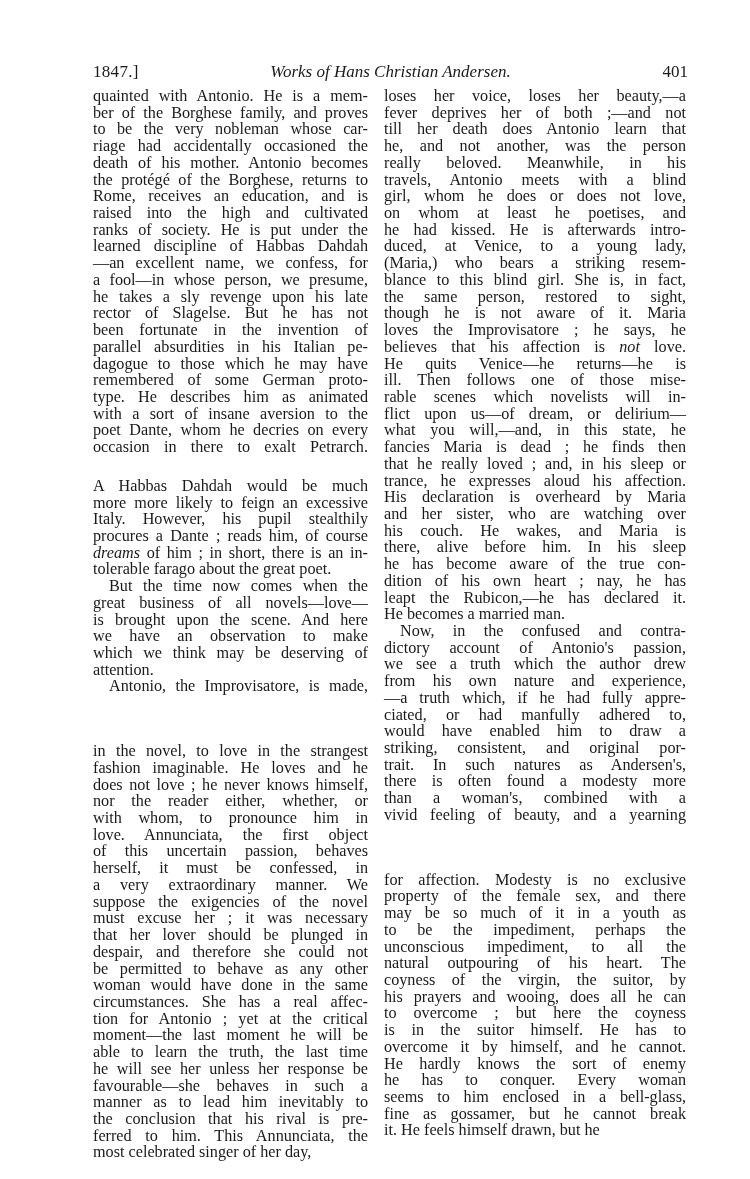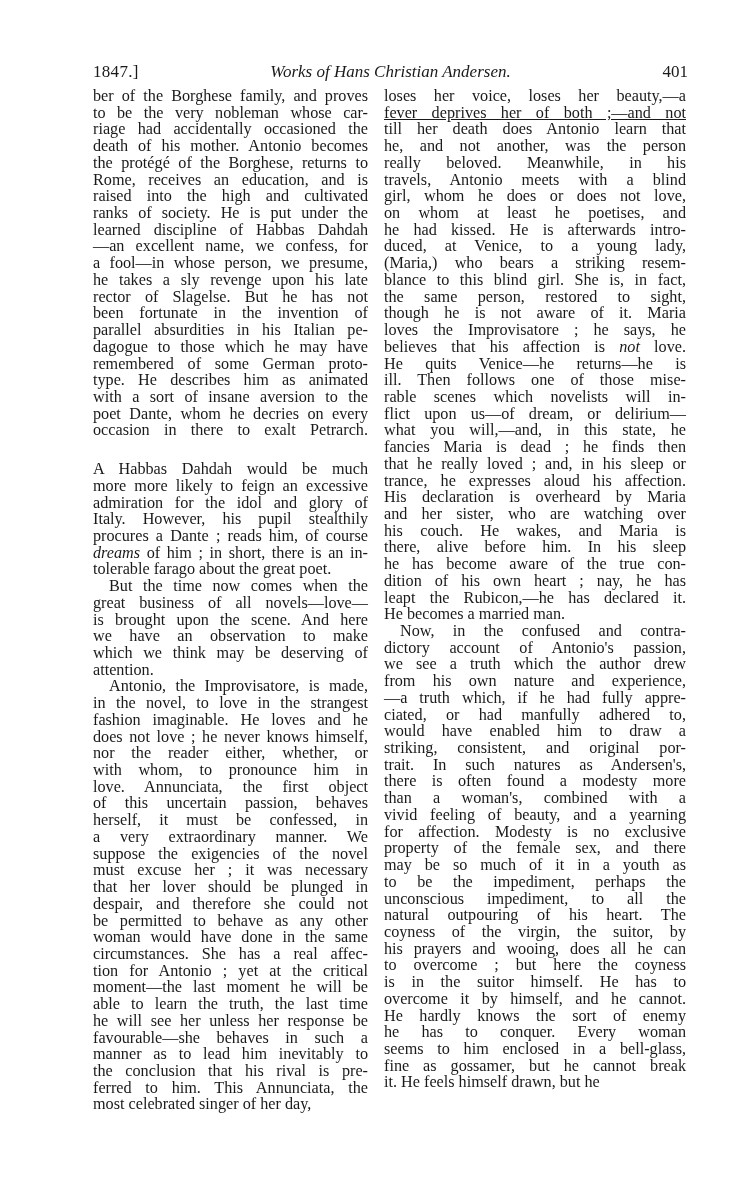--- a/index.html
+++ b/index.html
@@ -24,20 +24,21 @@
 </head>
 <body>
 
 <div class="page">
   <div class="running-head">
     <span class="rh-year">1847.]</span>
     <span class="rh-title">Works of Hans Christian Andersen.</span>
     <span class="rh-page">401</span>
   </div>
   <div class="col col-left" id="col-left" style="line-height: 16.7213px;">
+      <span class="line" style="height: 16.7213px;"><span>quainted with Antonio.  He is a mem-</span></span>
       <span class="line" style="height: 16.7213px;"><span>ber of the Borghese family, and proves</span></span>
       <span class="line" style="height: 16.7213px;"><span>to be the very nobleman whose car-</span></span>
       <span class="line" style="height: 16.7213px;"><span>riage had accidentally occasioned the</span></span>
       <span class="line" style="height: 16.7213px;"><span>death of his mother.  Antonio becomes</span></span>
       <span class="line" style="height: 16.7213px;"><span>the protégé of the Borghese, returns to</span></span>
       <span class="line" style="height: 16.7213px;"><span>Rome, receives an education, and is</span></span>
       <span class="line" style="height: 16.7213px;"><span>raised into the high and cultivated</span></span>
       <span class="line" style="height: 16.7213px;"><span>ranks of society.  He is put under the</span></span>
       <span class="line" style="height: 16.7213px;"><span>learned discipline of Habbas Dahdah</span></span>
       <span class="line" style="height: 16.7213px;"><span>—an excellent name, we confess, for</span></span>
@@ -47,33 +48,32 @@
       <span class="line" style="height: 16.7213px;"><span>been fortunate in the invention of</span></span>
       <span class="line" style="height: 16.7213px;"><span>parallel absurdities in his Italian pe-</span></span>
       <span class="line" style="height: 16.7213px;"><span>dagogue to those which he may have</span></span>
       <span class="line" style="height: 16.7213px;"><span>remembered of some German proto-</span></span>
       <span class="line" style="height: 16.7213px;"><span>type.  He describes him as animated</span></span>
       <span class="line" style="height: 16.7213px;"><span>with a sort of insane aversion to the</span></span>
       <span class="line" style="height: 16.7213px;"><span>poet Dante, whom he decries on every</span></span>
       <span class="line" style="height: 16.7213px;"><span>occasion in there to exalt Petrarch.</span></span>
       <span class="line" style="height: 16.7213px; margin-top: 22px;"><span>A Habbas Dahdah would be much</span></span>
       <span class="line" style="height: 16.7213px;"><span>more more likely to feign an excessive</span></span>
-      <span class="line" style="height: 16.7213px;"><span>admiration for the idol and glory of</span></span>
       <span class="line" style="height: 16.7213px;"><span>Italy.  However, his pupil stealthily</span></span>
       <span class="line" style="height: 16.7213px;"><span>procures a Dante ; reads him, of course</span></span>
       <span class="line" style="height: 16.7213px;"><em>dreams</em><span> of him ; in short, there is an in-</span></span>
       <span class="line last" style="height: 16.7213px;"><span>tolerable farago about the great poet.</span></span>
       <span class="line indent" style="height: 16.7213px;"><span>But the time now comes when the</span></span>
       <span class="line" style="height: 16.7213px;"><span>great business of all novels—love—</span></span>
       <span class="line" style="height: 16.7213px;"><span>is brought upon the scene.  And here</span></span>
       <span class="line" style="height: 16.7213px;"><span>we have an observation to make</span></span>
       <span class="line" style="height: 16.7213px;"><span>which we think may be deserving of</span></span>
       <span class="line last" style="height: 16.7213px;"><span>attention.</span></span>
       <span class="line indent" style="height: 16.7213px;"><span>Antonio, the Improvisatore, is made,</span></span>
-      <span class="line" style="height: 16.7213px;"><span>in the novel, to love in the strangest</span></span>
+      <span class="line" style="height: 16.7213px; margin-top: 48px;"><span>in the novel, to love in the strangest</span></span>
       <span class="line" style="height: 16.7213px;"><span>fashion imaginable.  He loves and he</span></span>
       <span class="line" style="height: 16.7213px;"><span>does not love ; he never knows himself,</span></span>
       <span class="line" style="height: 16.7213px;"><span>nor the reader either, whether, or</span></span>
       <span class="line" style="height: 16.7213px;"><span>with whom, to pronounce him in</span></span>
       <span class="line" style="height: 16.7213px;"><span>love.  Annunciata, the first object</span></span>
       <span class="line" style="height: 16.7213px;"><span>of this uncertain passion, behaves</span></span>
       <span class="line" style="height: 16.7213px;"><span>herself, it must be confessed, in</span></span>
       <span class="line" style="height: 16.7213px;"><span>a very extraordinary manner.  We</span></span>
       <span class="line" style="height: 16.7213px;"><span>suppose the exigencies of the novel</span></span>
       <span class="line" style="height: 16.7213px;"><span>must excuse her ; it was necessary</span></span>
@@ -87,21 +87,21 @@
       <span class="line" style="height: 16.7213px;"><span>able to learn the truth, the last time</span></span>
       <span class="line" style="height: 16.7213px;"><span>he will see her unless her response be</span></span>
       <span class="line" style="height: 16.7213px;"><span>favourable—she behaves in such a</span></span>
       <span class="line" style="height: 16.7213px;"><span>manner as to lead him inevitably to</span></span>
       <span class="line" style="height: 16.7213px;"><span>the conclusion that his rival is pre-</span></span>
       <span class="line" style="height: 16.7213px;"><span>ferred to him.  This Annunciata, the</span></span>
       <span class="line last" style="height: 16.7213px;"><span>most celebrated singer of her day,</span></span>
     </div>
   <div class="col col-right" id="col-right" style="line-height: 16.7213px;">
       <span class="line" style="height: 16.7213px;"><span>loses her voice, loses her beauty,—a</span></span>
-      <span class="line" style="height: 16.7213px; text-decoration: underline;"><span>fever deprives her of both ;—and not</span></span>
+      <span class="line" style="height: 16.7213px;"><span>fever deprives her of both ;—and not</span></span>
       <span class="line" style="height: 16.7213px;"><span>till her death does Antonio learn that</span></span>
       <span class="line" style="height: 16.7213px;"><span>he, and not another, was the person</span></span>
       <span class="line" style="height: 16.7213px;"><span>really beloved.  Meanwhile, in his</span></span>
       <span class="line" style="height: 16.7213px;"><span>travels, Antonio meets with a blind</span></span>
       <span class="line" style="height: 16.7213px;"><span>girl, whom he does or does not love,</span></span>
       <span class="line" style="height: 16.7213px;"><span>on whom at least he poetises, and</span></span>
       <span class="line" style="height: 16.7213px;"><span>he had kissed.  He is afterwards intro-</span></span>
       <span class="line" style="height: 16.7213px;"><span>duced, at Venice, to a young lady,</span></span>
       <span class="line" style="height: 16.7213px;"><span>(Maria,) who bears a striking resem-</span></span>
       <span class="line" style="height: 16.7213px;"><span>blance to this blind girl.  She is, in fact,</span></span>
@@ -130,21 +130,21 @@
       <span class="line" style="height: 16.7213px;"><span>we see a truth which the author drew</span></span>
       <span class="line" style="height: 16.7213px;"><span>from his own nature and experience,</span></span>
       <span class="line" style="height: 16.7213px;"><span>—a truth which, if he had fully appre-</span></span>
       <span class="line" style="height: 16.7213px;"><span>ciated, or had manfully adhered to,</span></span>
       <span class="line" style="height: 16.7213px;"><span>would have enabled him to draw a</span></span>
       <span class="line" style="height: 16.7213px;"><span>striking, consistent, and original por-</span></span>
       <span class="line" style="height: 16.7213px;"><span>trait.  In such natures as Andersen's,</span></span>
       <span class="line" style="height: 16.7213px;"><span>there is often found a modesty more</span></span>
       <span class="line" style="height: 16.7213px;"><span>than a woman's, combined with a</span></span>
       <span class="line" style="height: 16.7213px;"><span>vivid feeling of beauty, and a yearning</span></span>
-      <span class="line" style="height: 16.7213px;"><span>for affection.  Modesty is no exclusive</span></span>
+      <span class="line" style="height: 16.7213px; margin-top: 48px;"><span>for affection.  Modesty is no exclusive</span></span>
       <span class="line" style="height: 16.7213px;"><span>property of the female sex, and there</span></span>
       <span class="line" style="height: 16.7213px;"><span>may be so much of it in a youth as</span></span>
       <span class="line" style="height: 16.7213px;"><span>to be the impediment, perhaps the</span></span>
       <span class="line" style="height: 16.7213px;"><span>unconscious impediment, to all the</span></span>
       <span class="line" style="height: 16.7213px;"><span>natural outpouring of his heart.  The</span></span>
       <span class="line" style="height: 16.7213px;"><span>coyness of the virgin, the suitor, by</span></span>
       <span class="line" style="height: 16.7213px;"><span>his prayers and wooing, does all he can</span></span>
       <span class="line" style="height: 16.7213px;"><span>to overcome ; but here the coyness</span></span>
       <span class="line" style="height: 16.7213px;"><span>is in the suitor himself.  He has to</span></span>
       <span class="line" style="height: 16.7213px;"><span>overcome it by himself, and he cannot.</span></span>

